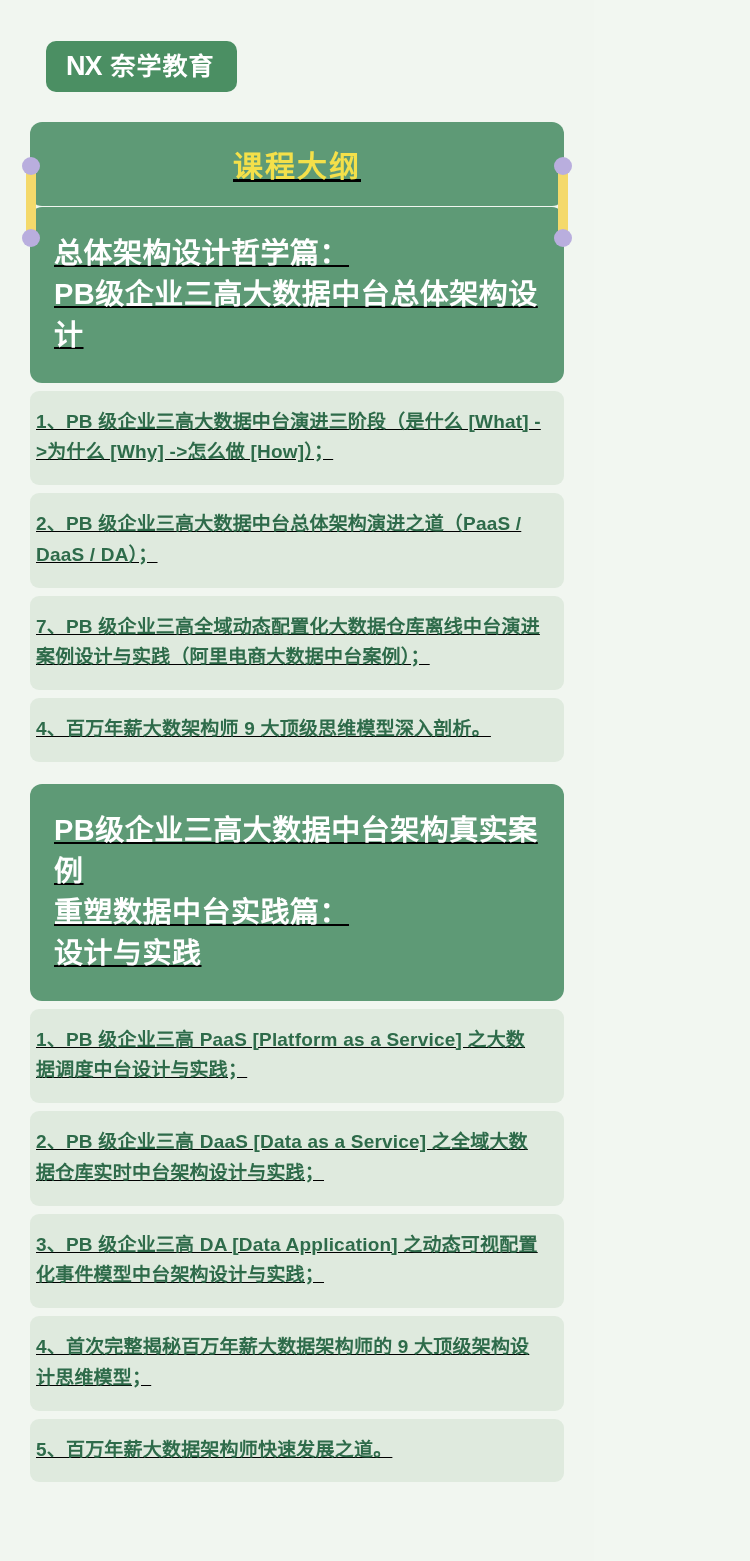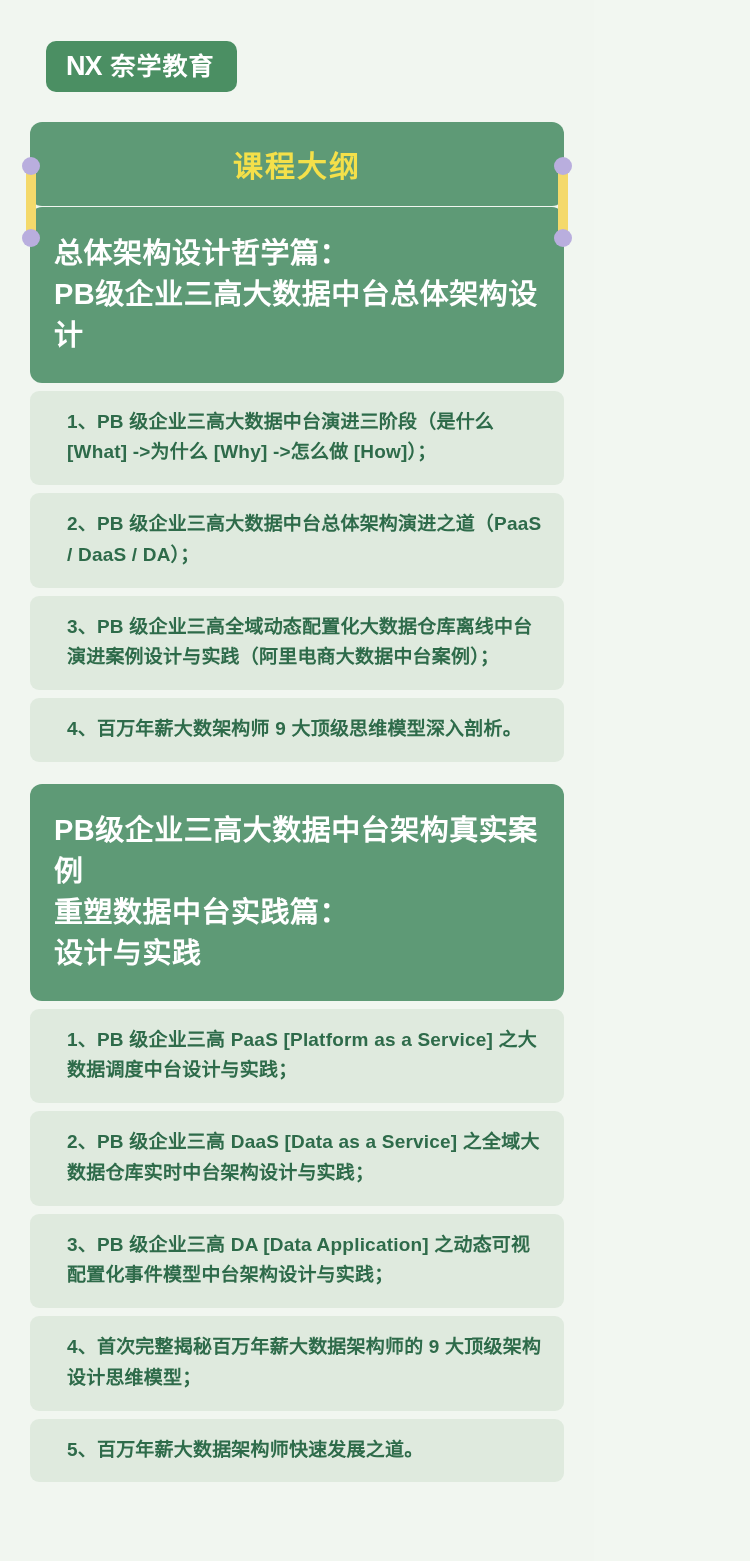--- a/index.html
+++ b/index.html
@@ -13,20 +13,21 @@
     font-family: "Liberation Sans", "DejaVu Sans", sans-serif;
     -webkit-font-smoothing: antialiased;
   }
   .page {
     position: relative;
     width: 594px;
     min-height: 1561px;
     box-sizing: border-box;
     padding: 30px 30px 24px 30px;
     background: #f1f6f0;
+    text-decoration: underline;
   }
 
   
   .logo {
     display: inline-flex;
     align-items: center;
     gap: 9px;
     background: #4b8f63;
     border-radius: 10px;
     padding: 12px 22px 12px 20px;
@@ -98,21 +99,21 @@
     font-size: 29px;
     font-weight: bold;
     line-height: 1.42;
     letter-spacing: 0.5px;
   }
 
   
   .item {
     background: #dfeade;
     border-radius: 9px;
-    padding: 16px 20px 17px 37px;
+    padding: 16px 20px 17px 6px;
     margin-top: 8px;
   }
   .item-text {
     color: #2e6b4a;
     font-size: 19px;
     font-weight: bold;
     line-height: 1.62;
     letter-spacing: 0.2px;
   }
 
@@ -146,21 +147,21 @@
     <div class="line">总体架构设计哲学篇：</div>
     <div class="line">PB级企业三高大数据中台总体架构设计</div>
   </div>
   <div class="item">
     <div class="item-text">1、PB 级企业三高大数据中台演进三阶段（是什么 [What] -&gt;为什么 [Why] -&gt;怎么做 [How]）；</div>
   </div>
   <div class="item">
     <div class="item-text">2、PB 级企业三高大数据中台总体架构演进之道（PaaS / DaaS / DA）；</div>
   </div>
   <div class="item">
-    <div class="item-text">3、PB 级企业三高全域动态配置化大数据仓库离线中台演进案例设计与实践（阿里电商大数据中台案例）；</div>
+    <div class="item-text">7、PB 级企业三高全域动态配置化大数据仓库离线中台演进案例设计与实践（阿里电商大数据中台案例）；</div>
   </div>
   <div class="item">
     <div class="item-text">4、百万年薪大数架构师 9 大顶级思维模型深入剖析。</div>
   </div>
 
   
   <div class="section-head gap-block">
     <div class="line">PB级企业三高大数据中台架构真实案例</div>
     <div class="line">重塑数据中台实践篇：</div>
     <div class="line">设计与实践</div>

